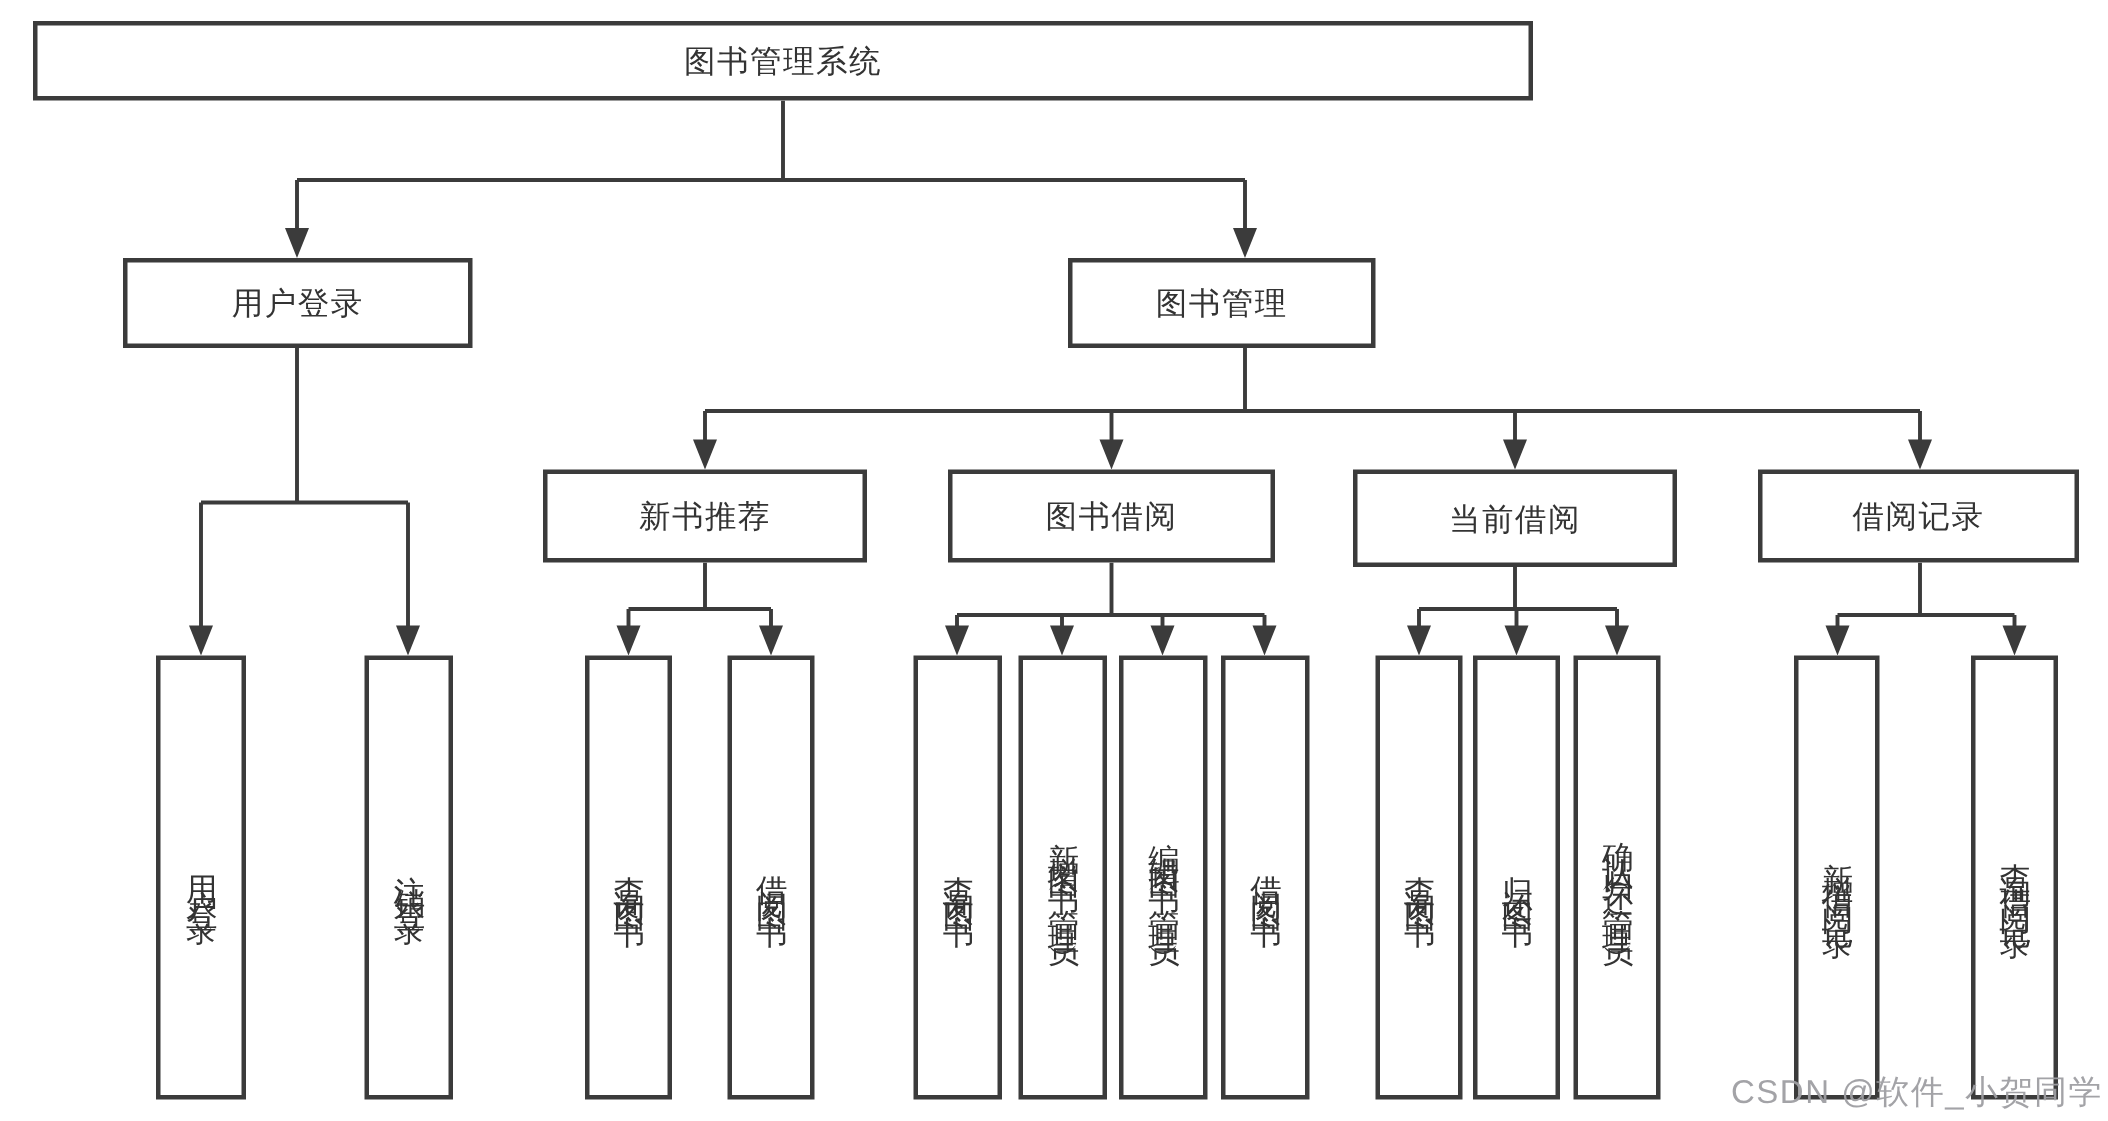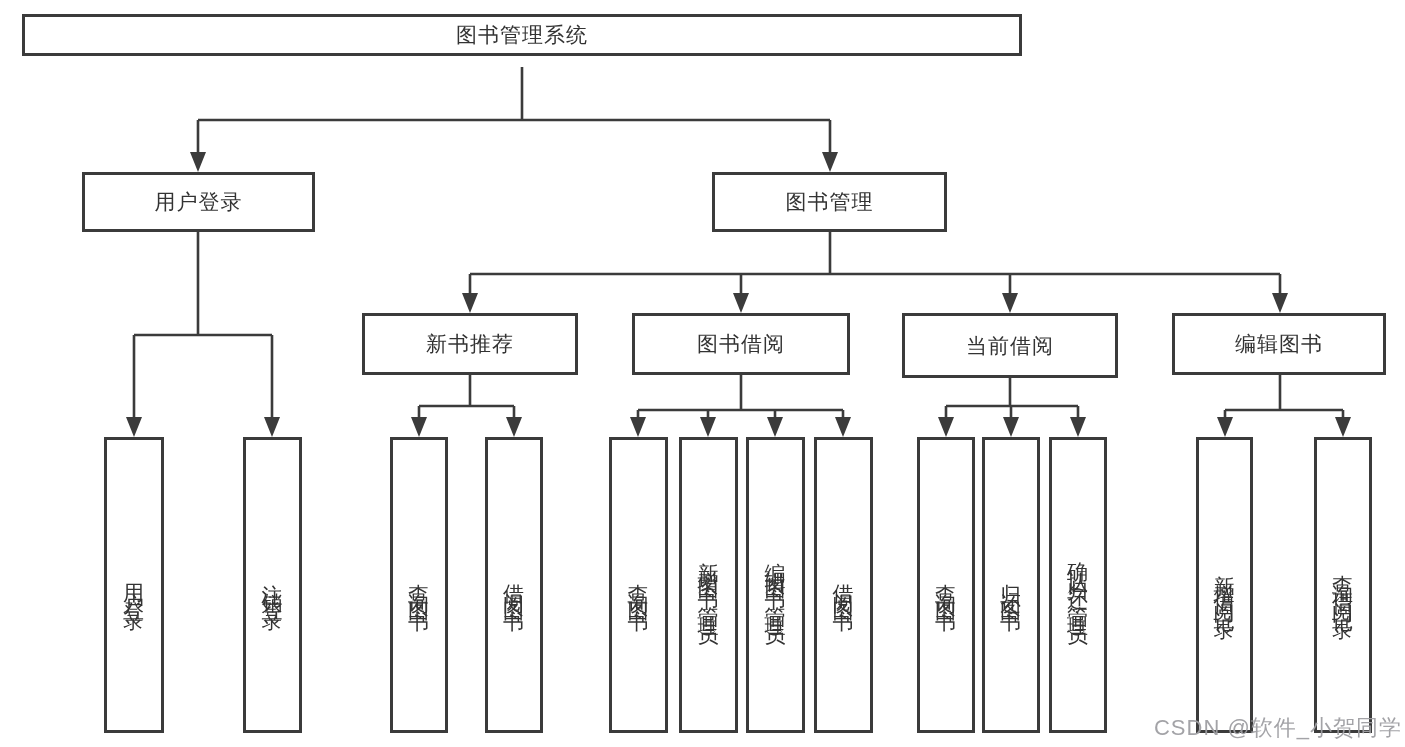--- a/index.html
+++ b/index.html
@@ -31,21 +31,21 @@
     top:437px;height:296px;
   }
   .node.v .vtext{
     writing-mode:vertical-rl;
     text-orientation:mixed;
     font-size:21px;
     letter-spacing:9px;
     line-height:1.0;
     white-space:nowrap;
   }
-  .root-box{left:22px;top:14px;width:1000px;height:42px;font-size:21px;}
+  .root-box{left:22px;top:14px;width:1000px;height:53px;font-size:21px;}
   .watermark{
     position:absolute;right:3px;bottom:4px;
     font-size:22px;
     color:rgba(158,158,162,0.95);
     letter-spacing:1px;
     z-index:5;
     white-space:nowrap;
     text-align:center;
   }
 </style>
@@ -97,35 +97,35 @@
          M1335 417 L1351 417 L1343 437 Z" fill="#3b3b3b" stroke="none"></path>
   </svg>
 
   <div class="node h root-box">
     <span>图书管理系统</span>
   </div>
 
   <div class="node h" style="left:82px;top:172px;width:233px;height:60px;">
     <span>用户登录</span>
   </div>
-  <div class="node h" style="left:712px;top:172px;width:235px;height:60px;">
+  <div class="node h" style="left:712px;top:172px;width:205px;height:60px;">
     <span>图书管理</span>
   </div>
 
   <div class="node h" style="left:632px;top:313px;width:218px;height:62px;">
     <span>图书借阅</span>
   </div>
   <div class="node h" style="left:362px;top:313px;width:216px;height:62px;">
     <span>新书推荐</span>
   </div>
   <div class="node h" style="left:902px;top:313px;width:216px;height:65px;">
     <span>当前借阅</span>
   </div>
   <div class="node h" style="left:1172px;top:313px;width:214px;height:62px;">
-    <span>编辑图书</span>
+    <span>借阅记录</span>
   </div>
 
   <div class="node v" style="left:104px;width:60px;">
     <span class="vtext">用户登录</span>
   </div>
   <div class="node v" style="left:243px;width:59px;">
     <span class="vtext">注销登录</span>
   </div>
 
   <div class="node v" style="left:390px;width:58px;">

